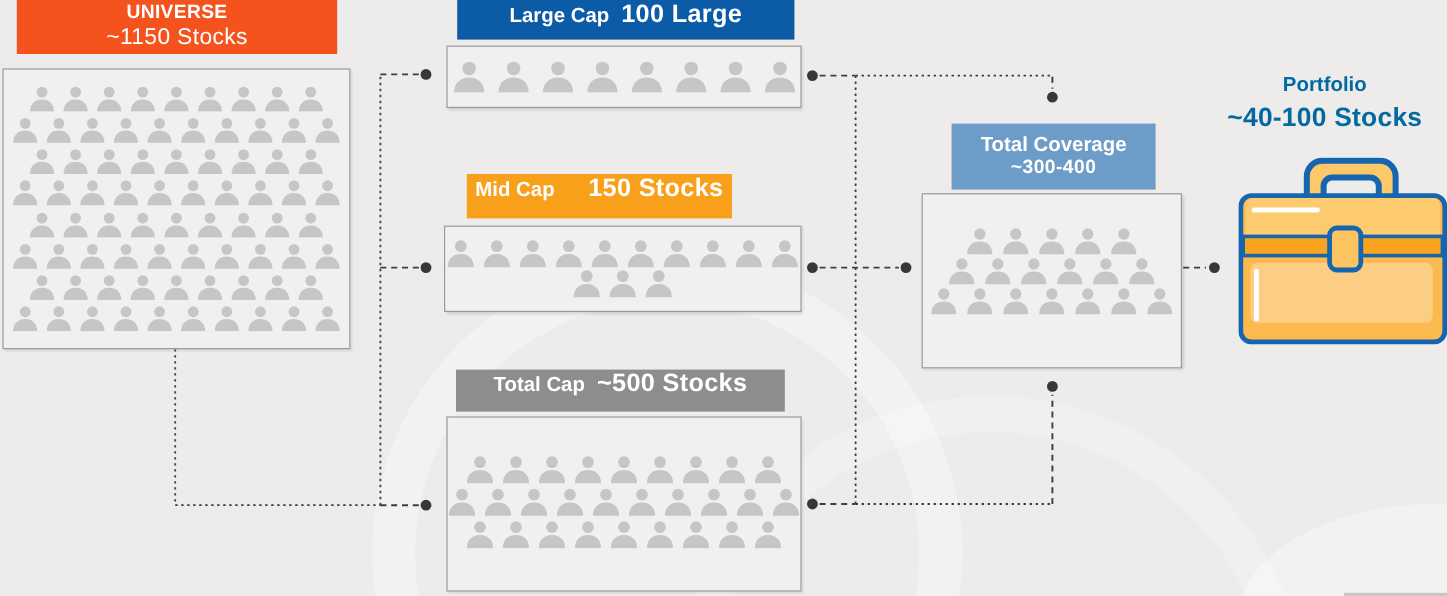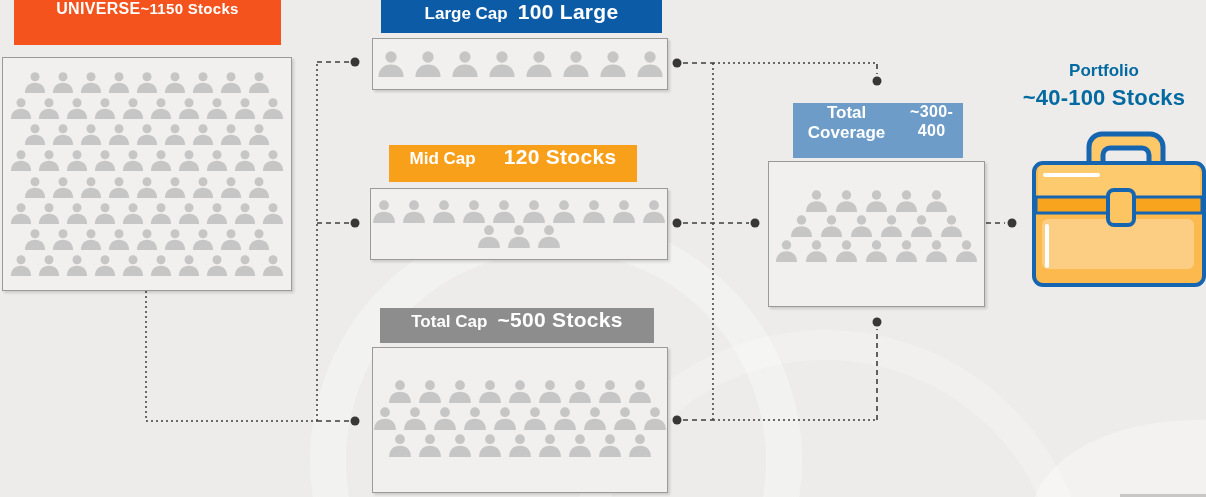--- a/index.html
+++ b/index.html
@@ -15,26 +15,26 @@
   .wm3{left:1030px;top:420px;width:330px;height:200px;background:rgba(255,255,255,0.35);}
   .edge-strip{position:absolute;left:1120px;top:494px;width:86px;height:3px;background:#C8C7C5;}
 
   .layer{position:absolute;left:0;top:0;width:1206px;height:497px;}
   svg.conn{pointer-events:none;}
   .conn .fine{stroke:#3E3E3E;stroke-width:1.5;fill:none;stroke-dasharray:2 3;}
   .conn .dash{stroke:#3E3E3E;stroke-width:1.6;fill:none;stroke-dasharray:5 4;}
   .conn .dot{fill:#373737;stroke:none;}
 
   .hdr{
-    position:absolute;color:#FFFFFF;display:flex;flex-direction:row;
-    justify-content:center;text-align:center;line-height:1.18;
+    position:absolute;color:#FFFFFF;display:flex;flex-direction:column;
+    align-items:center;justify-content:center;text-align:center;line-height:1.18;
   }
   .hdr-row{flex-direction:row;align-items:baseline;gap:10px;}
   .t-sm{font-size:16px;font-weight:800;letter-spacing:.3px;}
-  .t-lg{font-size:15px;font-weight:700;letter-spacing:.3px;}
+  .t-lg{font-size:19px;font-weight:400;letter-spacing:.3px;}
   .lbl{font-size:17px;font-weight:700;}
   .val{font-size:21px;font-weight:800;letter-spacing:.3px;}
   .cov1{font-size:17px;font-weight:700;}
   .cov2{font-size:16px;font-weight:800;letter-spacing:.4px;}
 
   .body-box{
     position:absolute;background:#F1F0EE;border:1px solid #9A9A9A;
     box-shadow:1.5px 1.5px 2.5px rgba(0,0,0,0.14);
     display:flex;flex-direction:column;align-items:center;justify-content:center;
     box-sizing:border-box;
@@ -462,23 +462,23 @@
           <circle cx="12" cy="5" r="4.7"></circle>
           <path d="M1.5 22 C1.5 15 6 11.3 12 11.3 C18 11.3 22.5 15 22.5 22 Z"></path>
         </svg>
         <svg class="person" viewBox="0 0 24 22">
           <circle cx="12" cy="5" r="4.7"></circle>
           <path d="M1.5 22 C1.5 15 6 11.3 12 11.3 C18 11.3 22.5 15 22.5 22 Z"></path>
         </svg>
       </div>
     </div>
 
-  <div class="hdr hdr-row" style="left: 389px; top: 145px; width: 248px; height: 37px; background-color: rgb(249, 160, 27); gap: 28px;">
+  <div class="hdr hdr-row" style="left: 389px; top: 145px; width: 221px; height: 37px; background-color: rgb(249, 160, 27); gap: 28px;">
     <span class="lbl">Mid Cap</span>
-    <span class="val">120 Stocks</span>
+    <span class="val">150 Stocks</span>
   </div>
   <div class="body-box pp-mid" style="left:370px;top:188px;width:298px;height:72px;">
       <div class="p-row">
         <svg class="person" viewBox="0 0 24 22">
           <circle cx="12" cy="5" r="4.7"></circle>
           <path d="M1.5 22 C1.5 15 6 11.3 12 11.3 C18 11.3 22.5 15 22.5 22 Z"></path>
         </svg>
         <svg class="person" viewBox="0 0 24 22">
           <circle cx="12" cy="5" r="4.7"></circle>
           <path d="M1.5 22 C1.5 15 6 11.3 12 11.3 C18 11.3 22.5 15 22.5 22 Z"></path>

